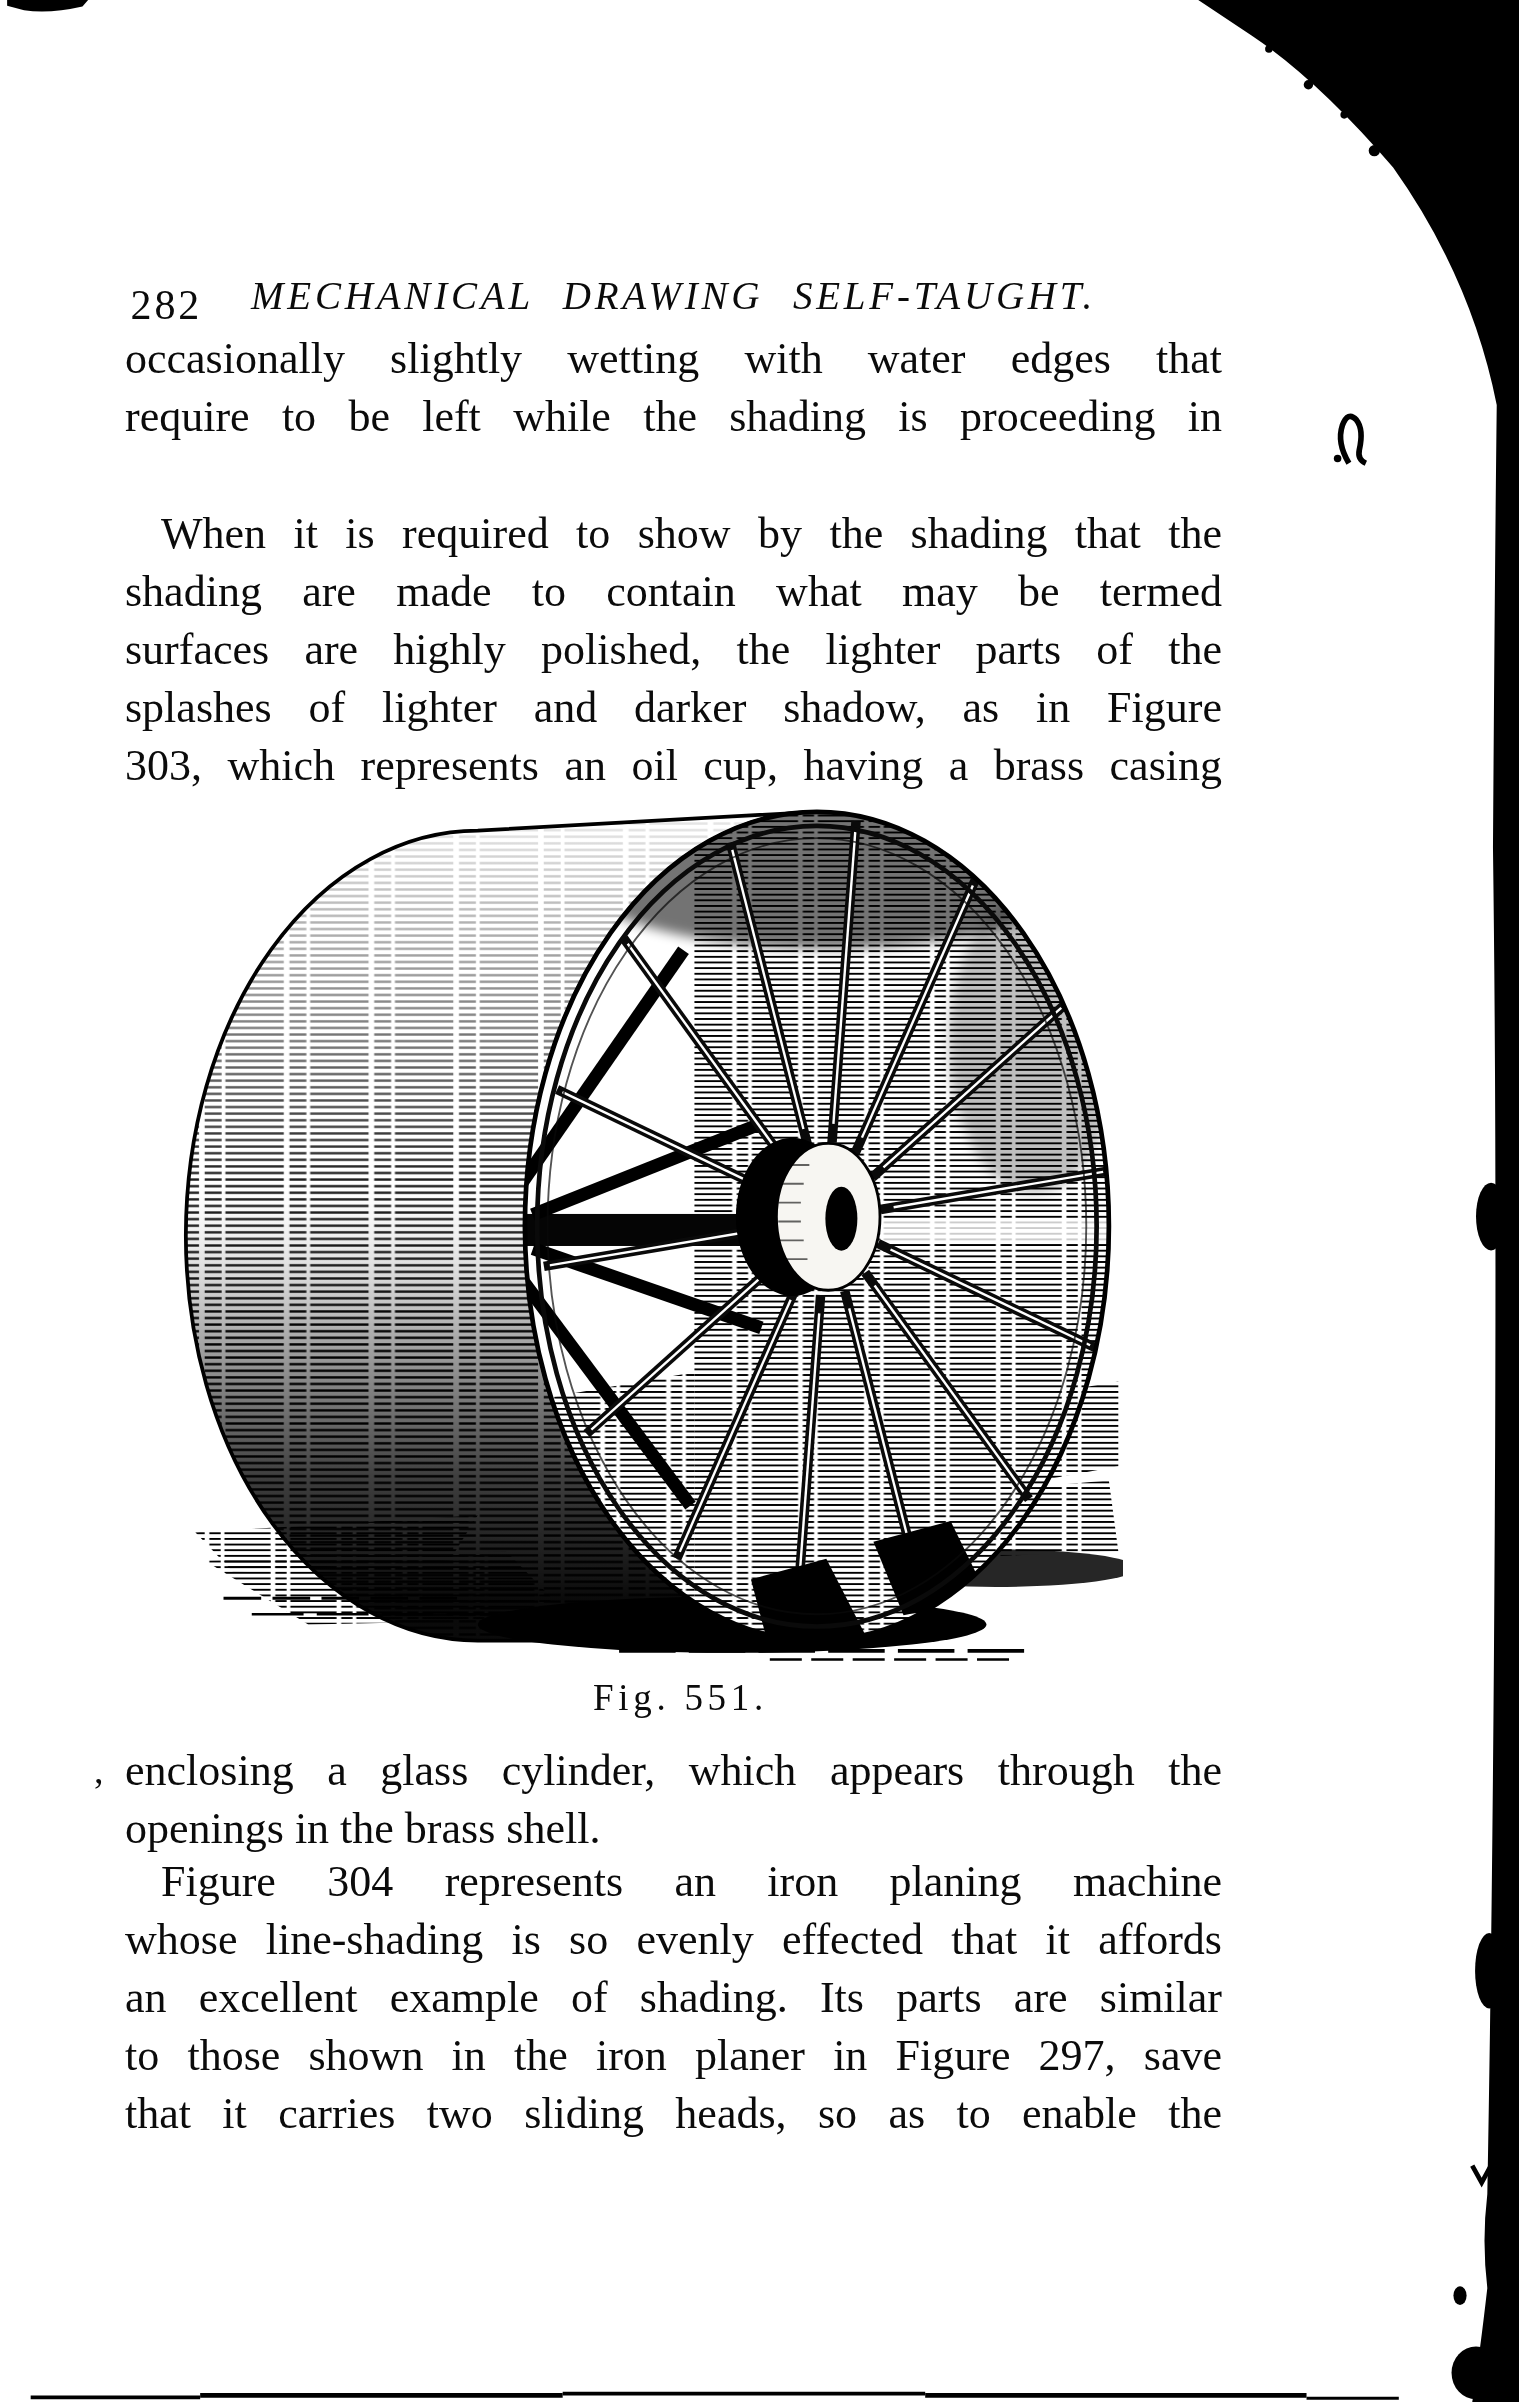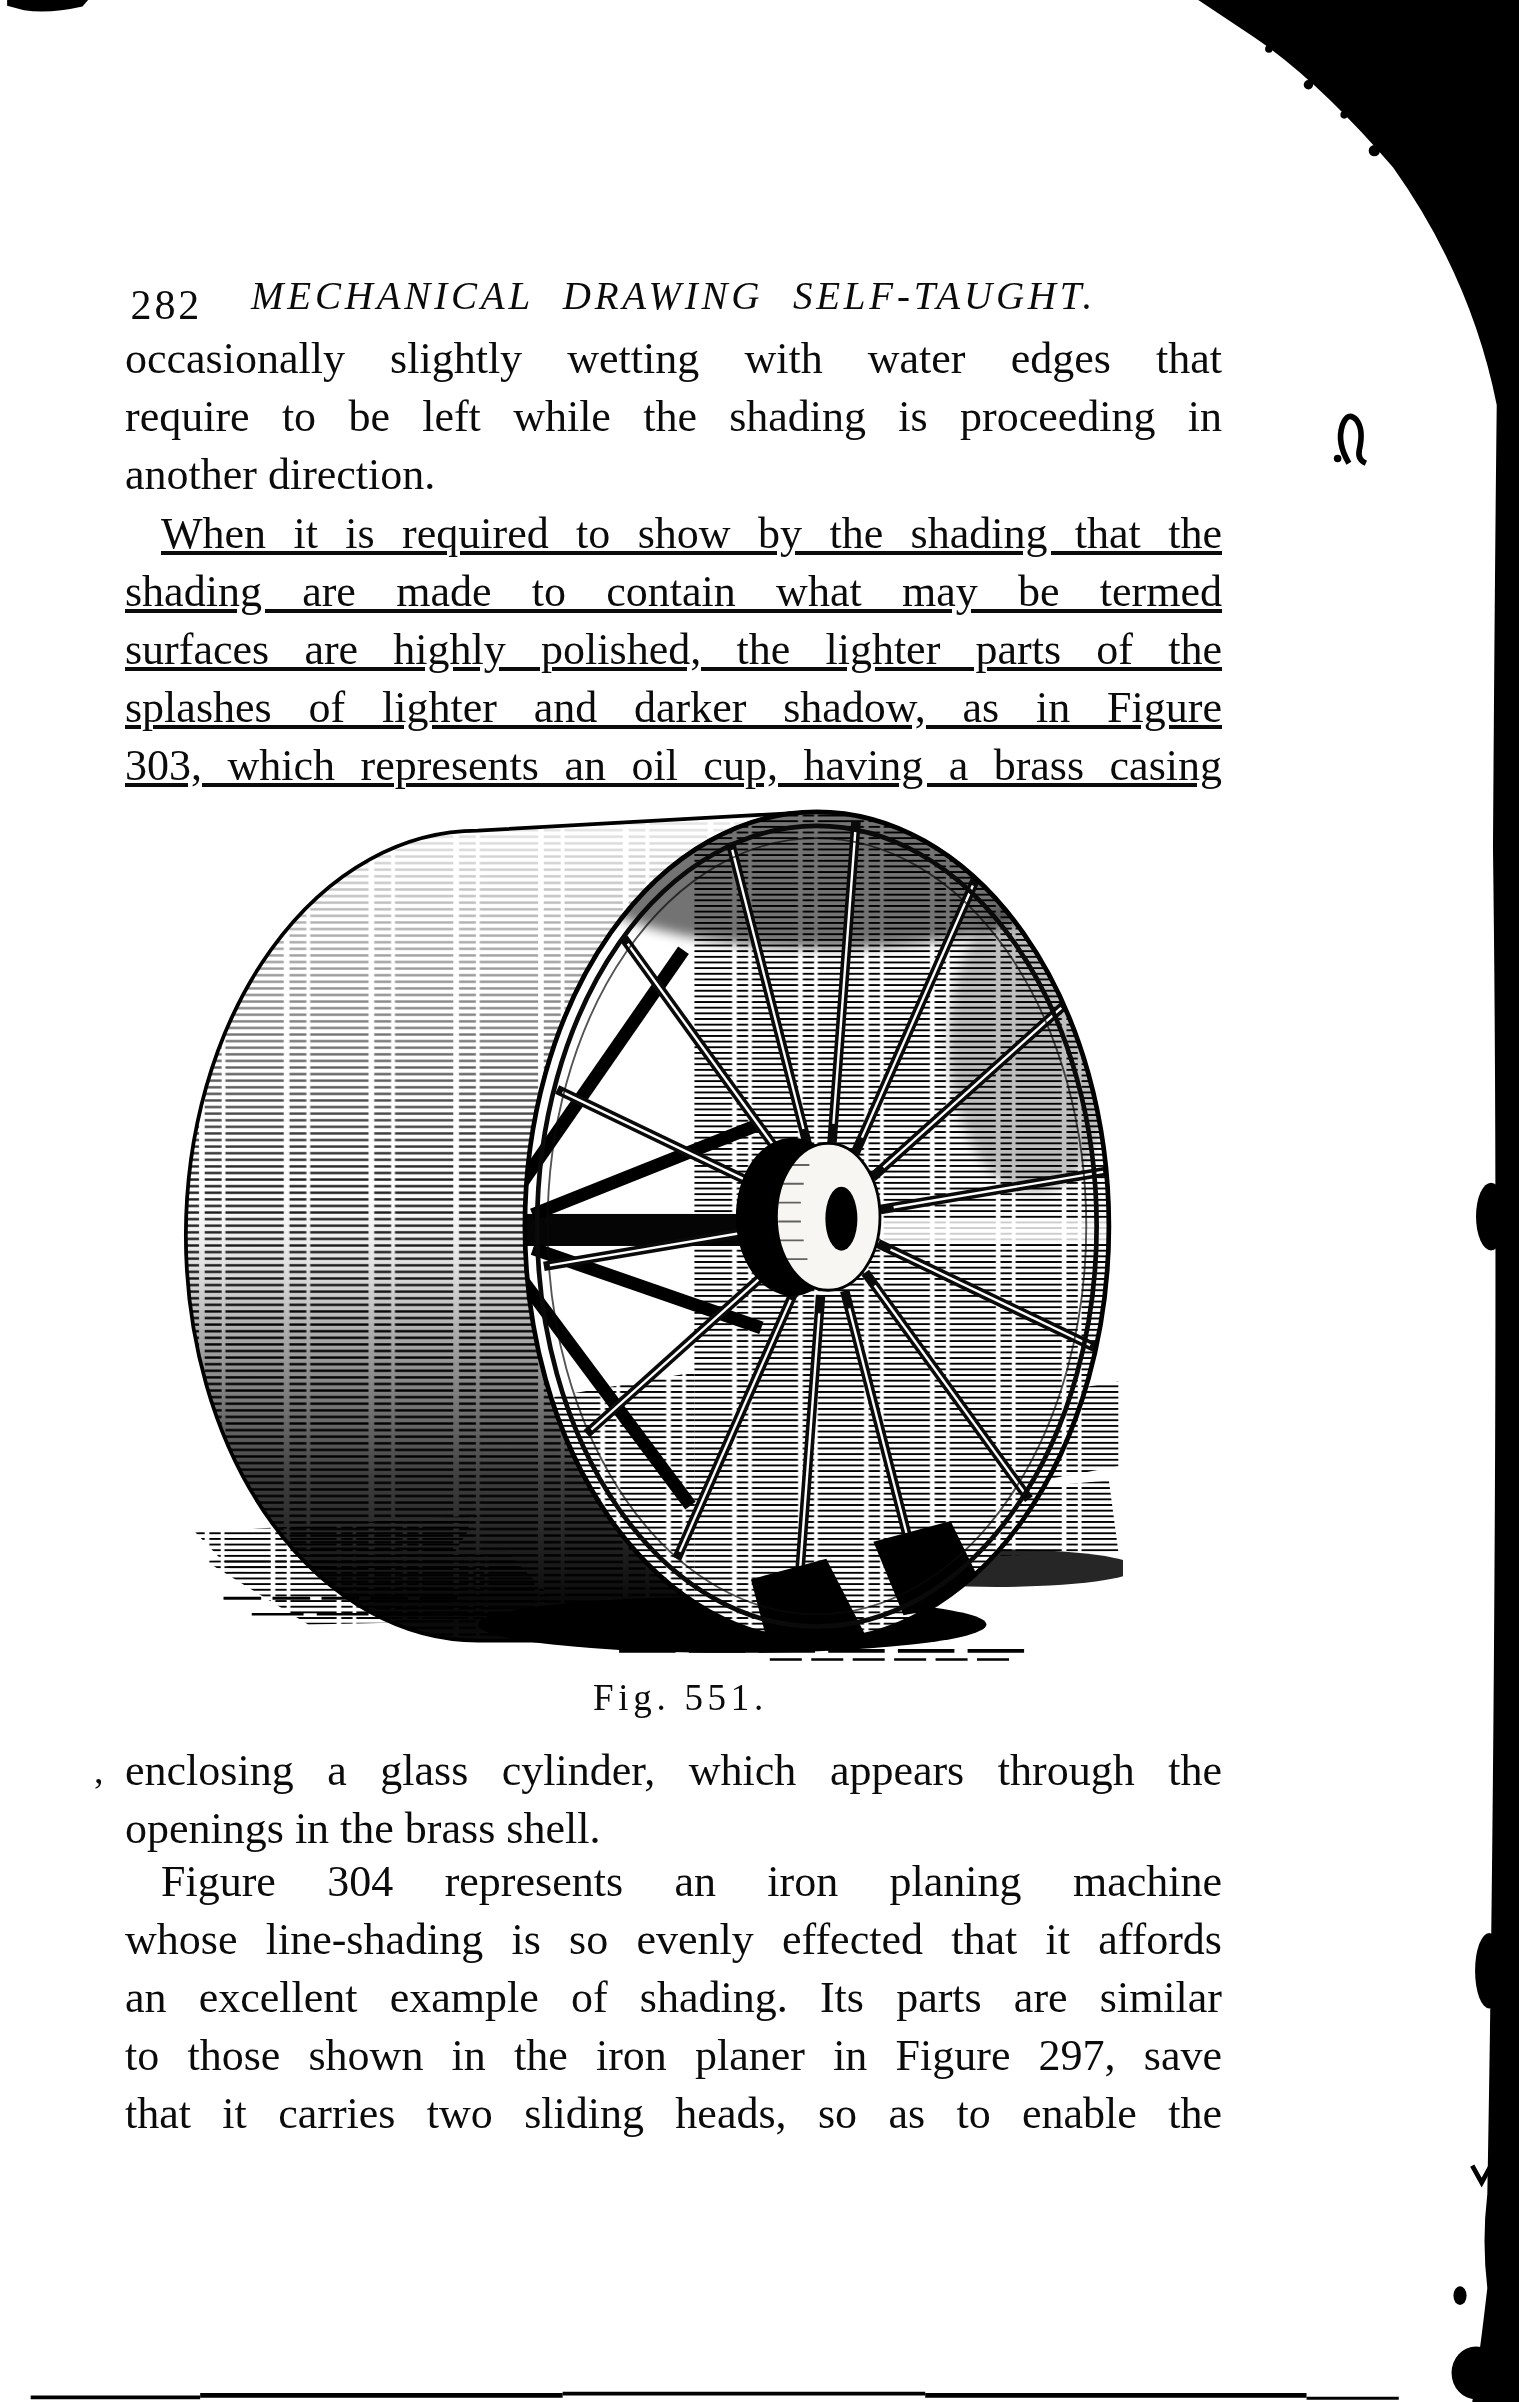--- a/index.html
+++ b/index.html
@@ -13,21 +13,21 @@
   .pn  { position:absolute; left:5.6px; top:7.5px; font-size:42px; letter-spacing:2.8px; }
   .ttl { position:absolute; left:0; right:0; top:0; text-align:center;
          font-style:italic; font-size:39px; letter-spacing:3.8px; word-spacing:16px; }
   
   .para { position:absolute; left:118px; width:1097px; font-size:44px; line-height:58px; }
   .para div { min-height:58px; }
   .jl { text-align:justify; text-align-last:justify; }
   .ll { text-align:left; }
   .ind { padding-left:36px; }
   .p1 { top:330px; }
-  .p2 { top:505px;text-decoration:underline; }
+  .p2 { top:505px; }
   .p3 { top:1742px; }
   .p4 { top:1853px; }
   
   .fig { position:absolute; left:160px; top:807px; width:956px; height:861px; }
   .cap { position:absolute; top:1676px; left:125px; width:1097px; text-align:center;
          font-size:37px; letter-spacing:4.7px; }
   
   .stray { position:absolute; left:87px; top:1748px; font-size:38px; }
   
   .scan { position:absolute; left:0; top:0; width:1520px; height:2402px; pointer-events:none; }
@@ -38,21 +38,20 @@
 <div id="page">
 
   <div class="hdr">
     <span class="pn">282</span>
     <div class="ttl">MECHANICAL DRAWING SELF-TAUGHT.</div>
   </div>
 
   <div class="para p1">
     <div class="jl">occasionally slightly wetting with water edges that</div>
     <div class="jl">require to be left while the shading is proceeding in</div>
-    <div class="ll">another direction.</div>
   </div>
 
   <div class="para p2">
     <div class="jl ind">When it is required to show by the shading that the</div>
     <div class="jl">shading are made to contain what may be termed</div>
     <div class="jl">surfaces are highly polished, the lighter parts of the</div>
     <div class="jl">splashes of lighter and darker shadow, as in Figure</div>
     <div class="jl">303, which represents an oil cup, having a brass casing</div>
   </div>
 

